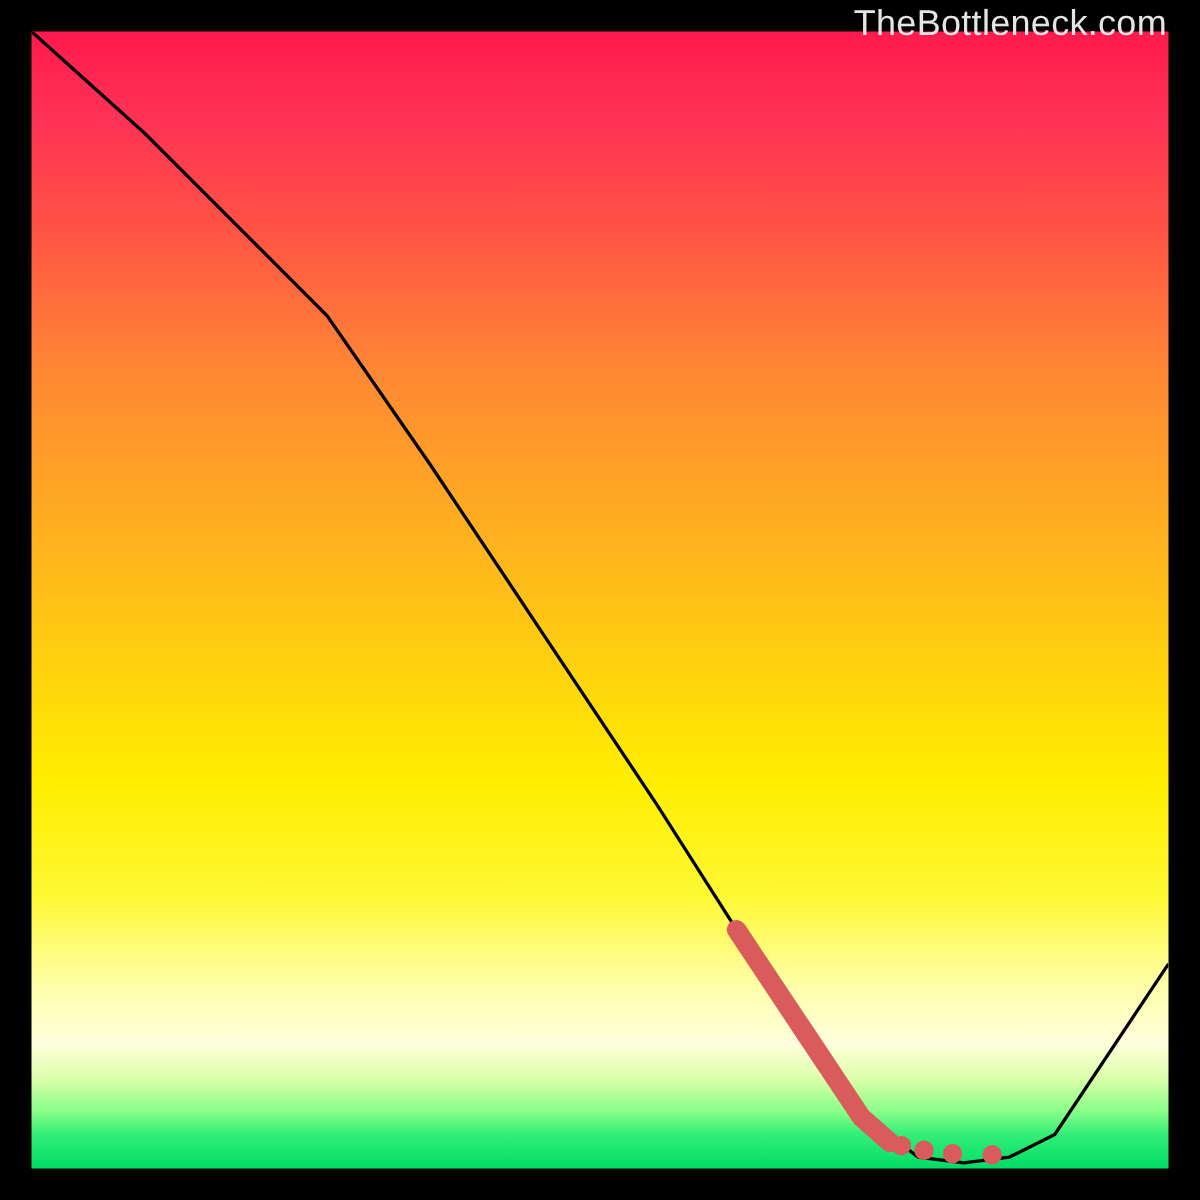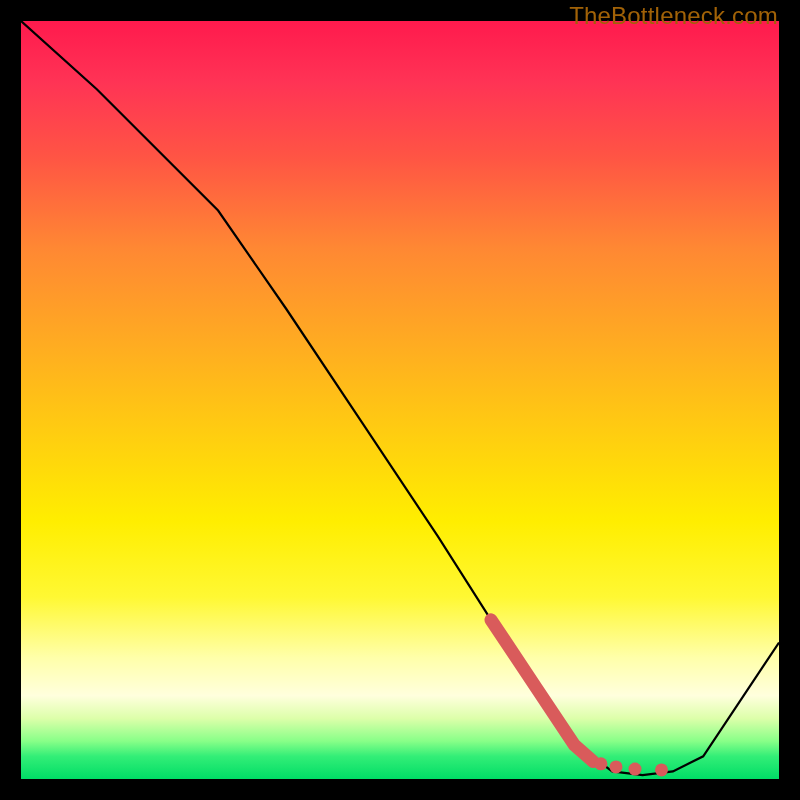--- a/index.html
+++ b/index.html
@@ -31,21 +31,21 @@
       #ddffaa 92%,
       #88ff88 95%,
       #33ee77 97%,
       #00dd66 100%
     );
   }
   .watermark {
     position: absolute;
     top: 2px;
     right: 22px;
-    color: #a16207;
+    color: #e5e5e5;
     font-size: 24px;
     letter-spacing: 0.2px;
     font-family: Arial, sans-serif;
   }
   svg.overlay {
     position: absolute;
     left: 21px;
     top: 21px;
     width: 758px;
     height: 758px;

